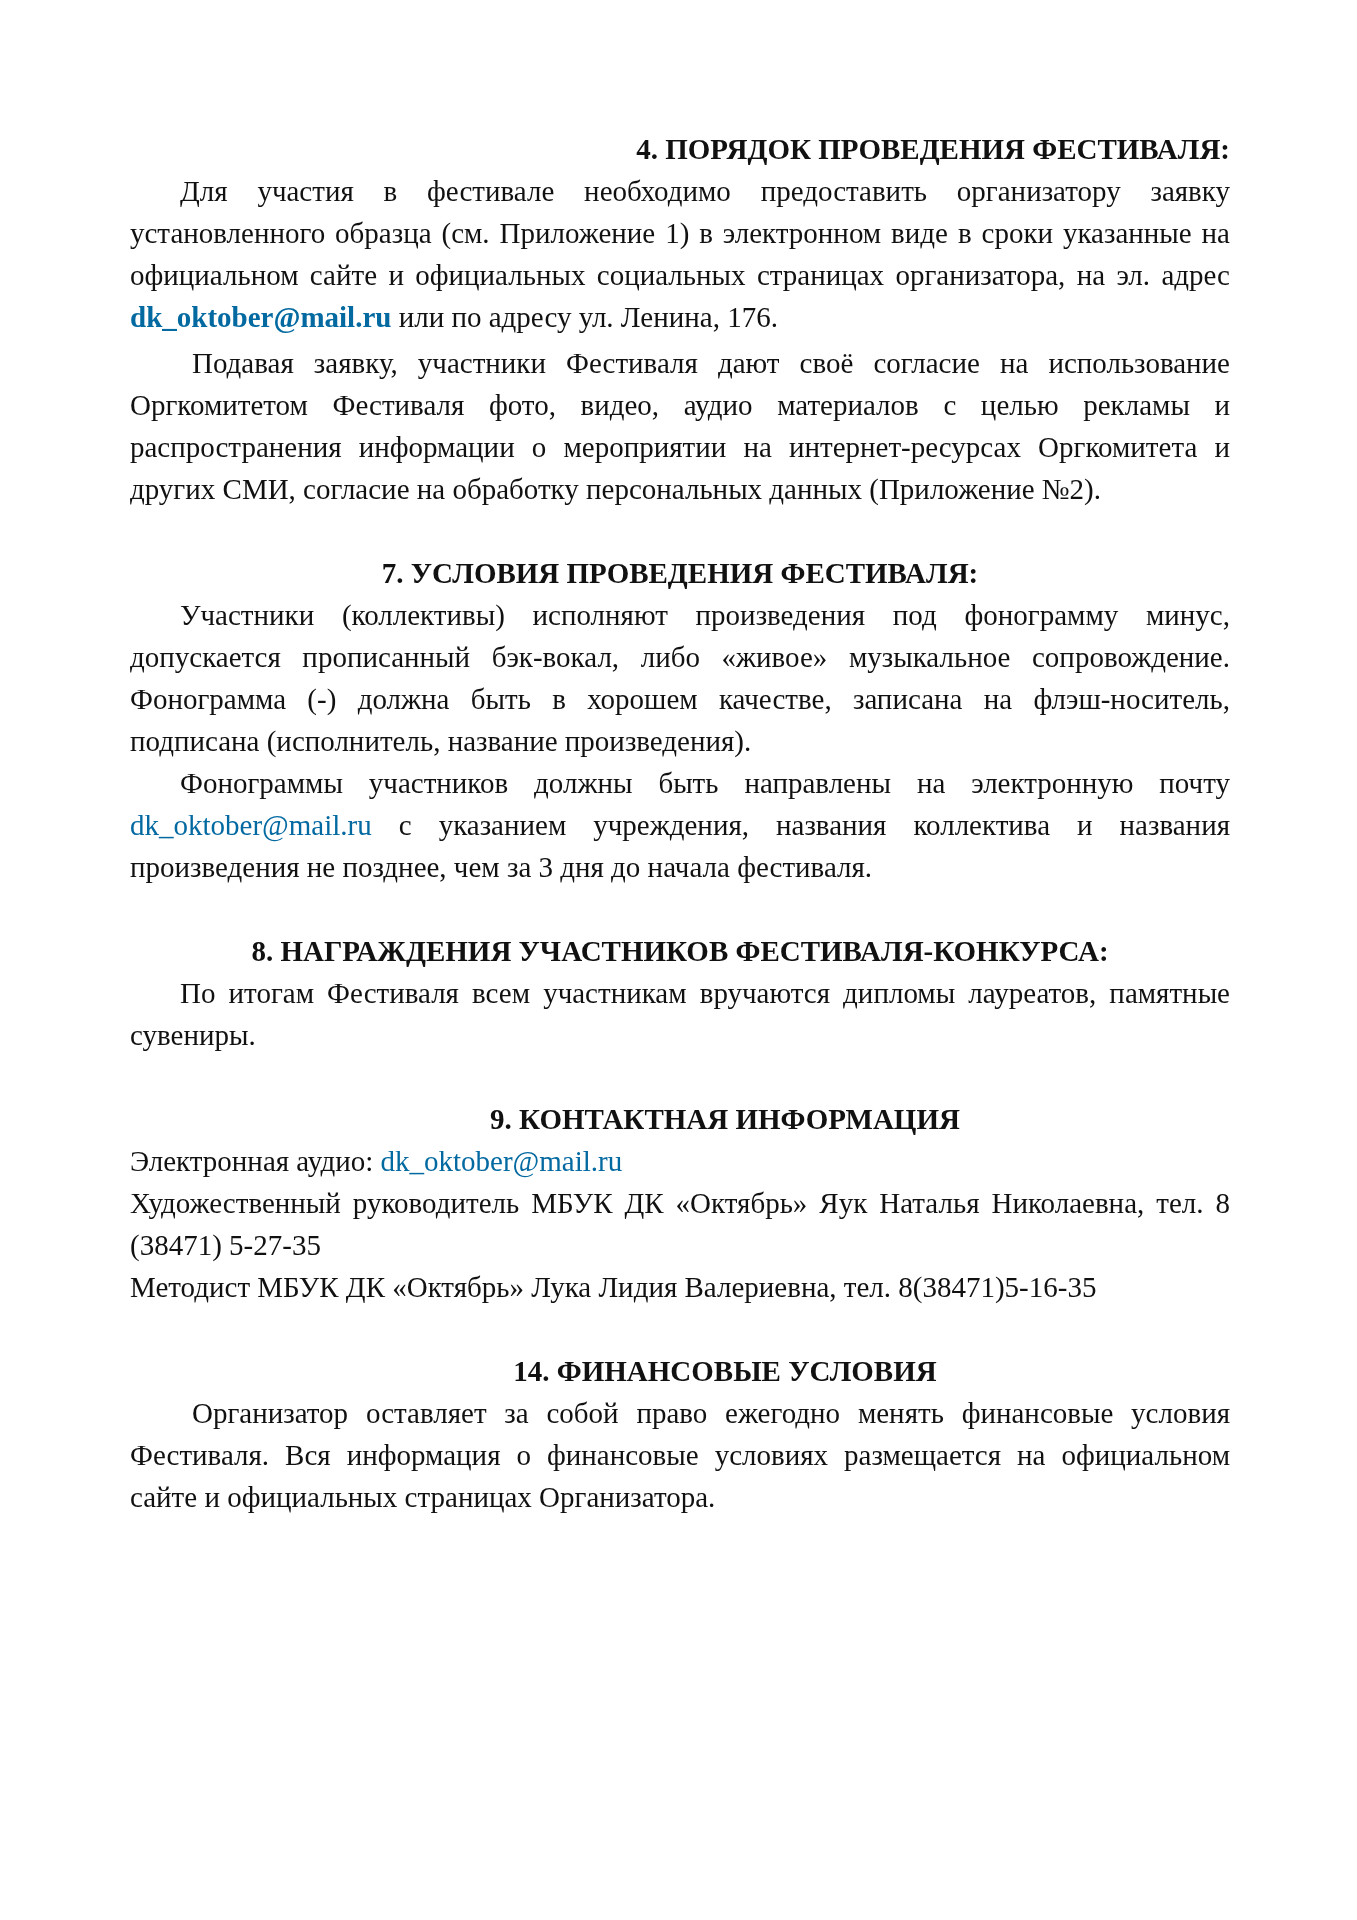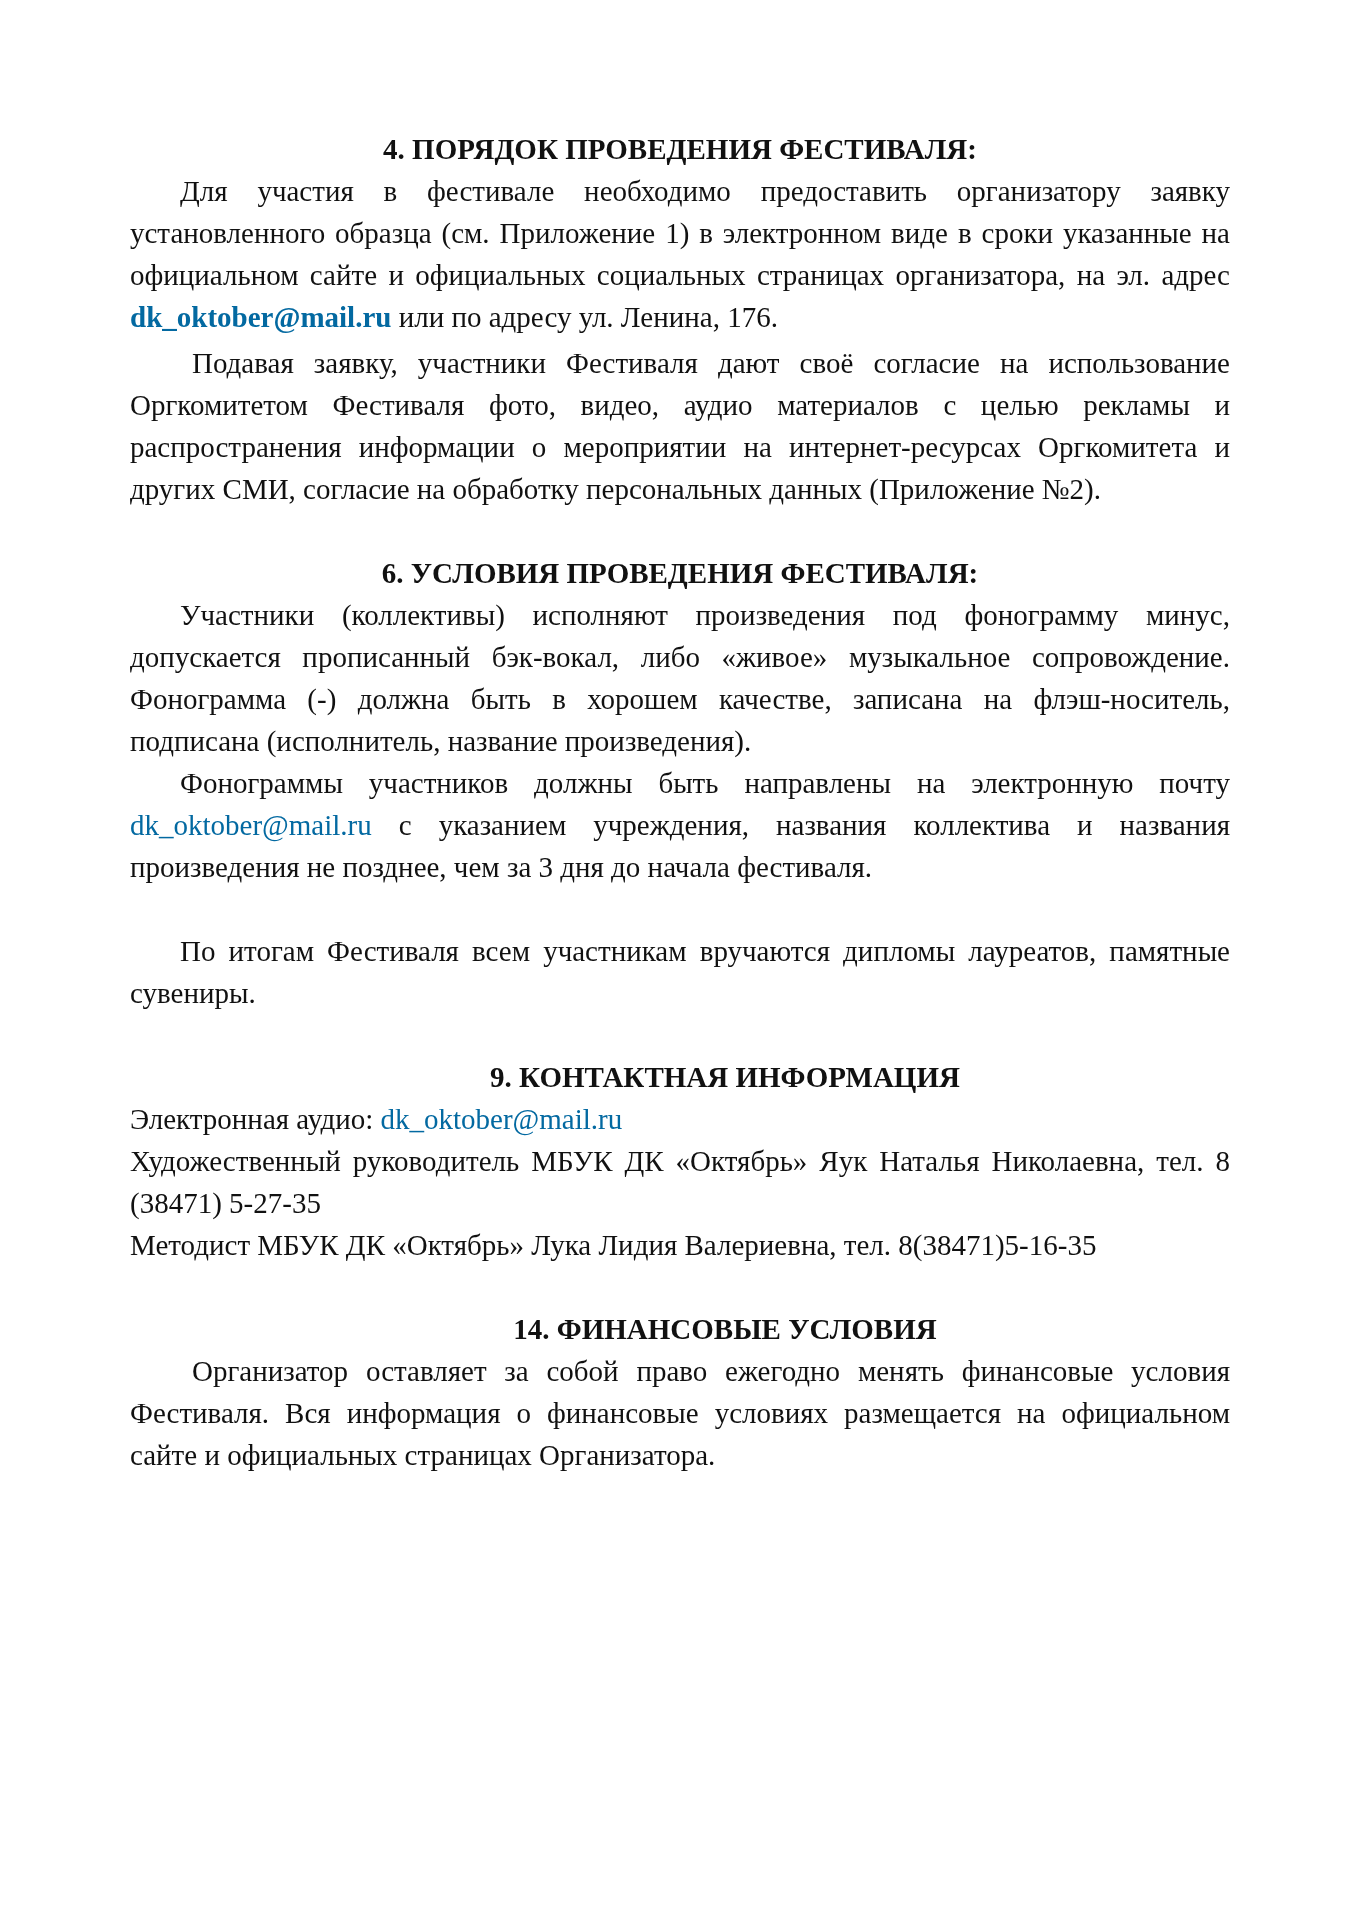--- a/index.html
+++ b/index.html
@@ -10,44 +10,45 @@
   }
   .heading {
     font-weight: bold; text-align: center; margin: 0; font-size: 29px; line-height: 42px;
   }
   p { margin: 0; text-align: justify; text-align-last: left; }
   .indent { text-indent: 50px; }
   .indent2 { text-indent: 62px; }
   .link { color: #0369a1; }
   .link.bold { font-weight: bold; }
   .gap { height: 42px; }
-  #s4 .heading { margin-left: 0; }
+  #s4 .heading { margin-left: 0; text-align: right; }
 </style>
 </head>
 <body>
 
 <div class="page">
 
   <section id="s4">
     <h2 class="heading">4. ПОРЯДОК ПРОВЕДЕНИЯ ФЕСТИВАЛЯ:</h2>
     <p class="indent"><span>Для участия в фестивале необходимо предоставить организатору заявку установленного образца (см. Приложение 1) в электронном виде в сроки указанные на официальном сайте и официальных социальных страницах организатора, на эл. адрес </span><span class="link bold">dk_oktober@mail.ru</span><span> или по адресу ул. Ленина, 176.</span></p>
     <p class="indent2" style="padding-top:4px;">Подавая заявку, участники Фестиваля дают своё согласие на использование Оргкомитетом Фестиваля фото, видео, аудио материалов с целью рекламы и распространения информации о мероприятии на интернет-ресурсах Оргкомитета и других СМИ, согласие на обработку персональных данных (Приложение №2).</p>
   </section>
 
   <div class="gap"></div>
 
   <section>
-    <h2 class="heading">6. УСЛОВИЯ ПРОВЕДЕНИЯ ФЕСТИВАЛЯ:</h2>
+    <h2 class="heading">7. УСЛОВИЯ ПРОВЕДЕНИЯ ФЕСТИВАЛЯ:</h2>
     <p class="indent">Участники (коллективы) исполняют произведения под фонограмму минус, допускается прописанный бэк-вокал, либо «живое» музыкальное сопровождение. Фонограмма (-) должна быть в хорошем качестве, записана на флэш-носитель, подписана (исполнитель, название произведения).</p>
     <p class="indent"><span>Фонограммы участников должны быть направлены на электронную почту </span><span class="link">dk_oktober@mail.ru</span><span> с указанием учреждения, названия коллектива и названия произведения не позднее, чем за 3 дня до начала фестиваля.</span></p>
   </section>
 
   <div class="gap"></div>
 
   <section>
+    <h2 class="heading">8. НАГРАЖДЕНИЯ УЧАСТНИКОВ ФЕСТИВАЛЯ-КОНКУРСА:</h2>
     <p class="indent">По итогам Фестиваля всем участникам вручаются дипломы лауреатов, памятные сувениры.</p>
   </section>
 
   <div class="gap"></div>
 
   <section>
     <h2 class="heading" style="padding-left:90px;">9. КОНТАКТНАЯ ИНФОРМАЦИЯ</h2>
     <p><span>Электронная аудио: </span><span class="link">dk_oktober@mail.ru</span></p>
     <p>Художественный руководитель МБУК ДК «Октябрь» Яук Наталья Николаевна, тел. 8 (38471) 5-27-35</p>
     <p>Методист МБУК ДК «Октябрь» Лука Лидия Валериевна, тел. 8(38471)5-16-35</p>

